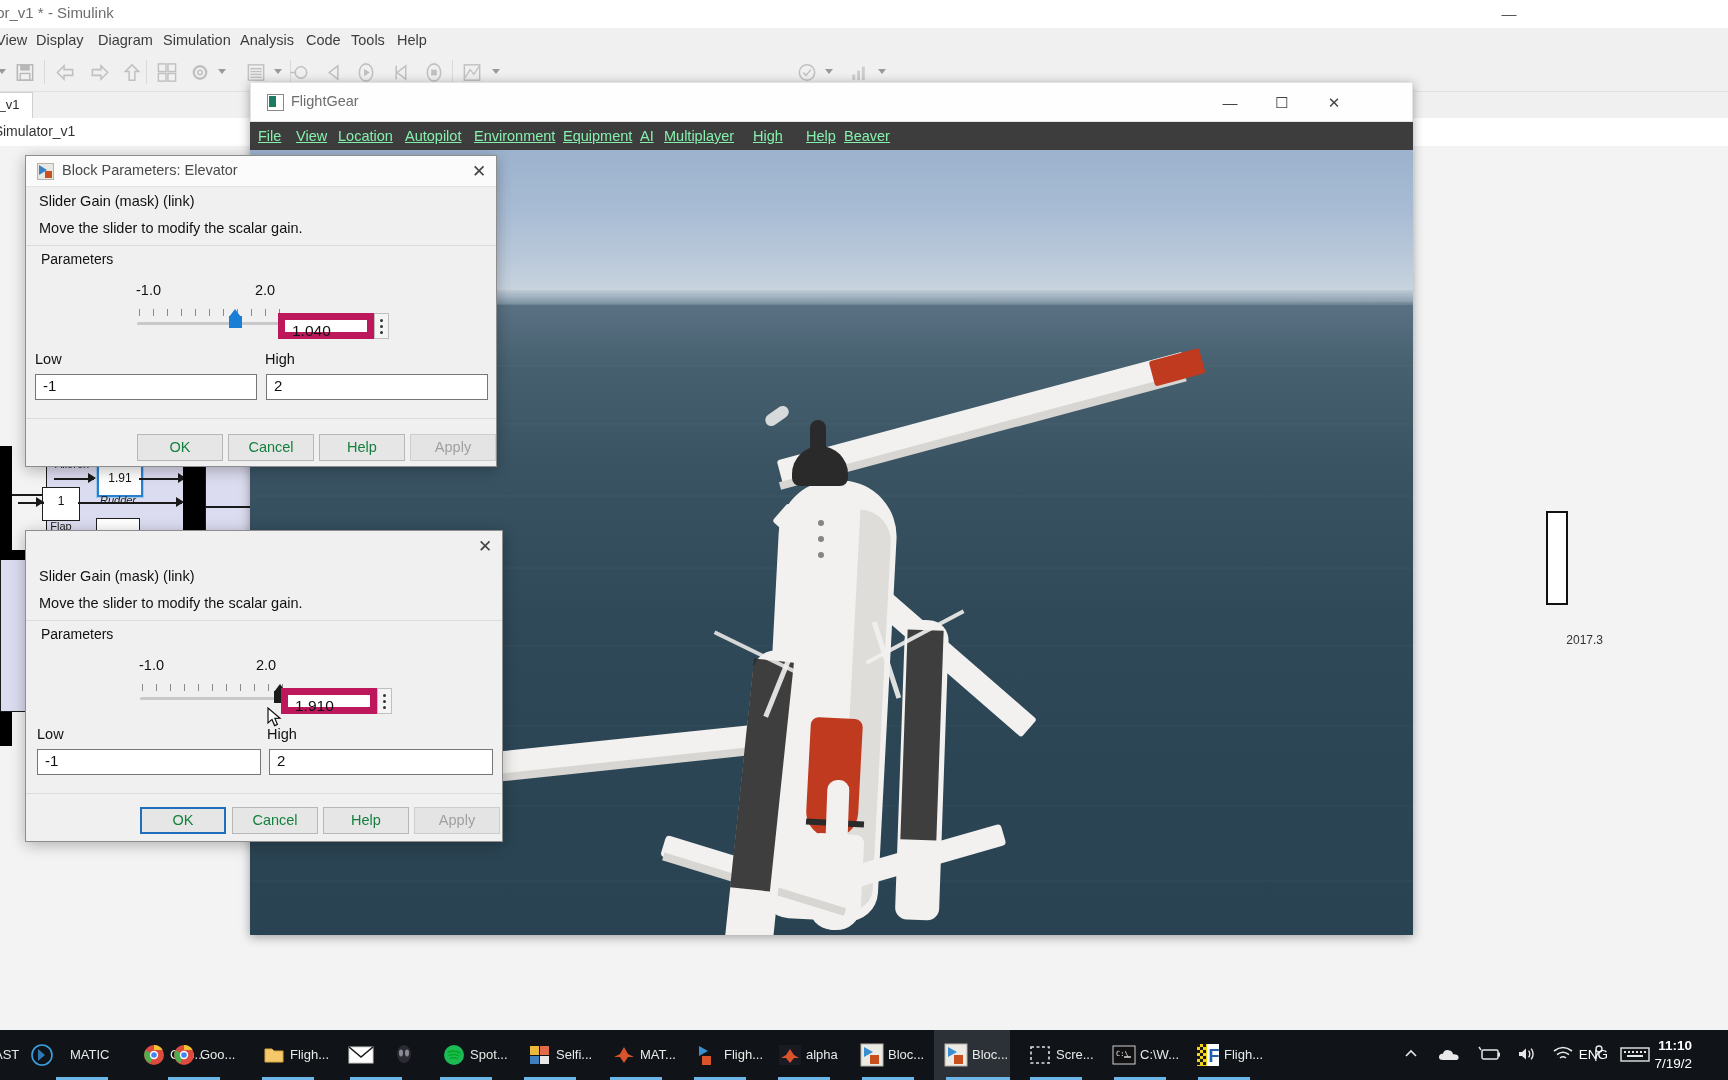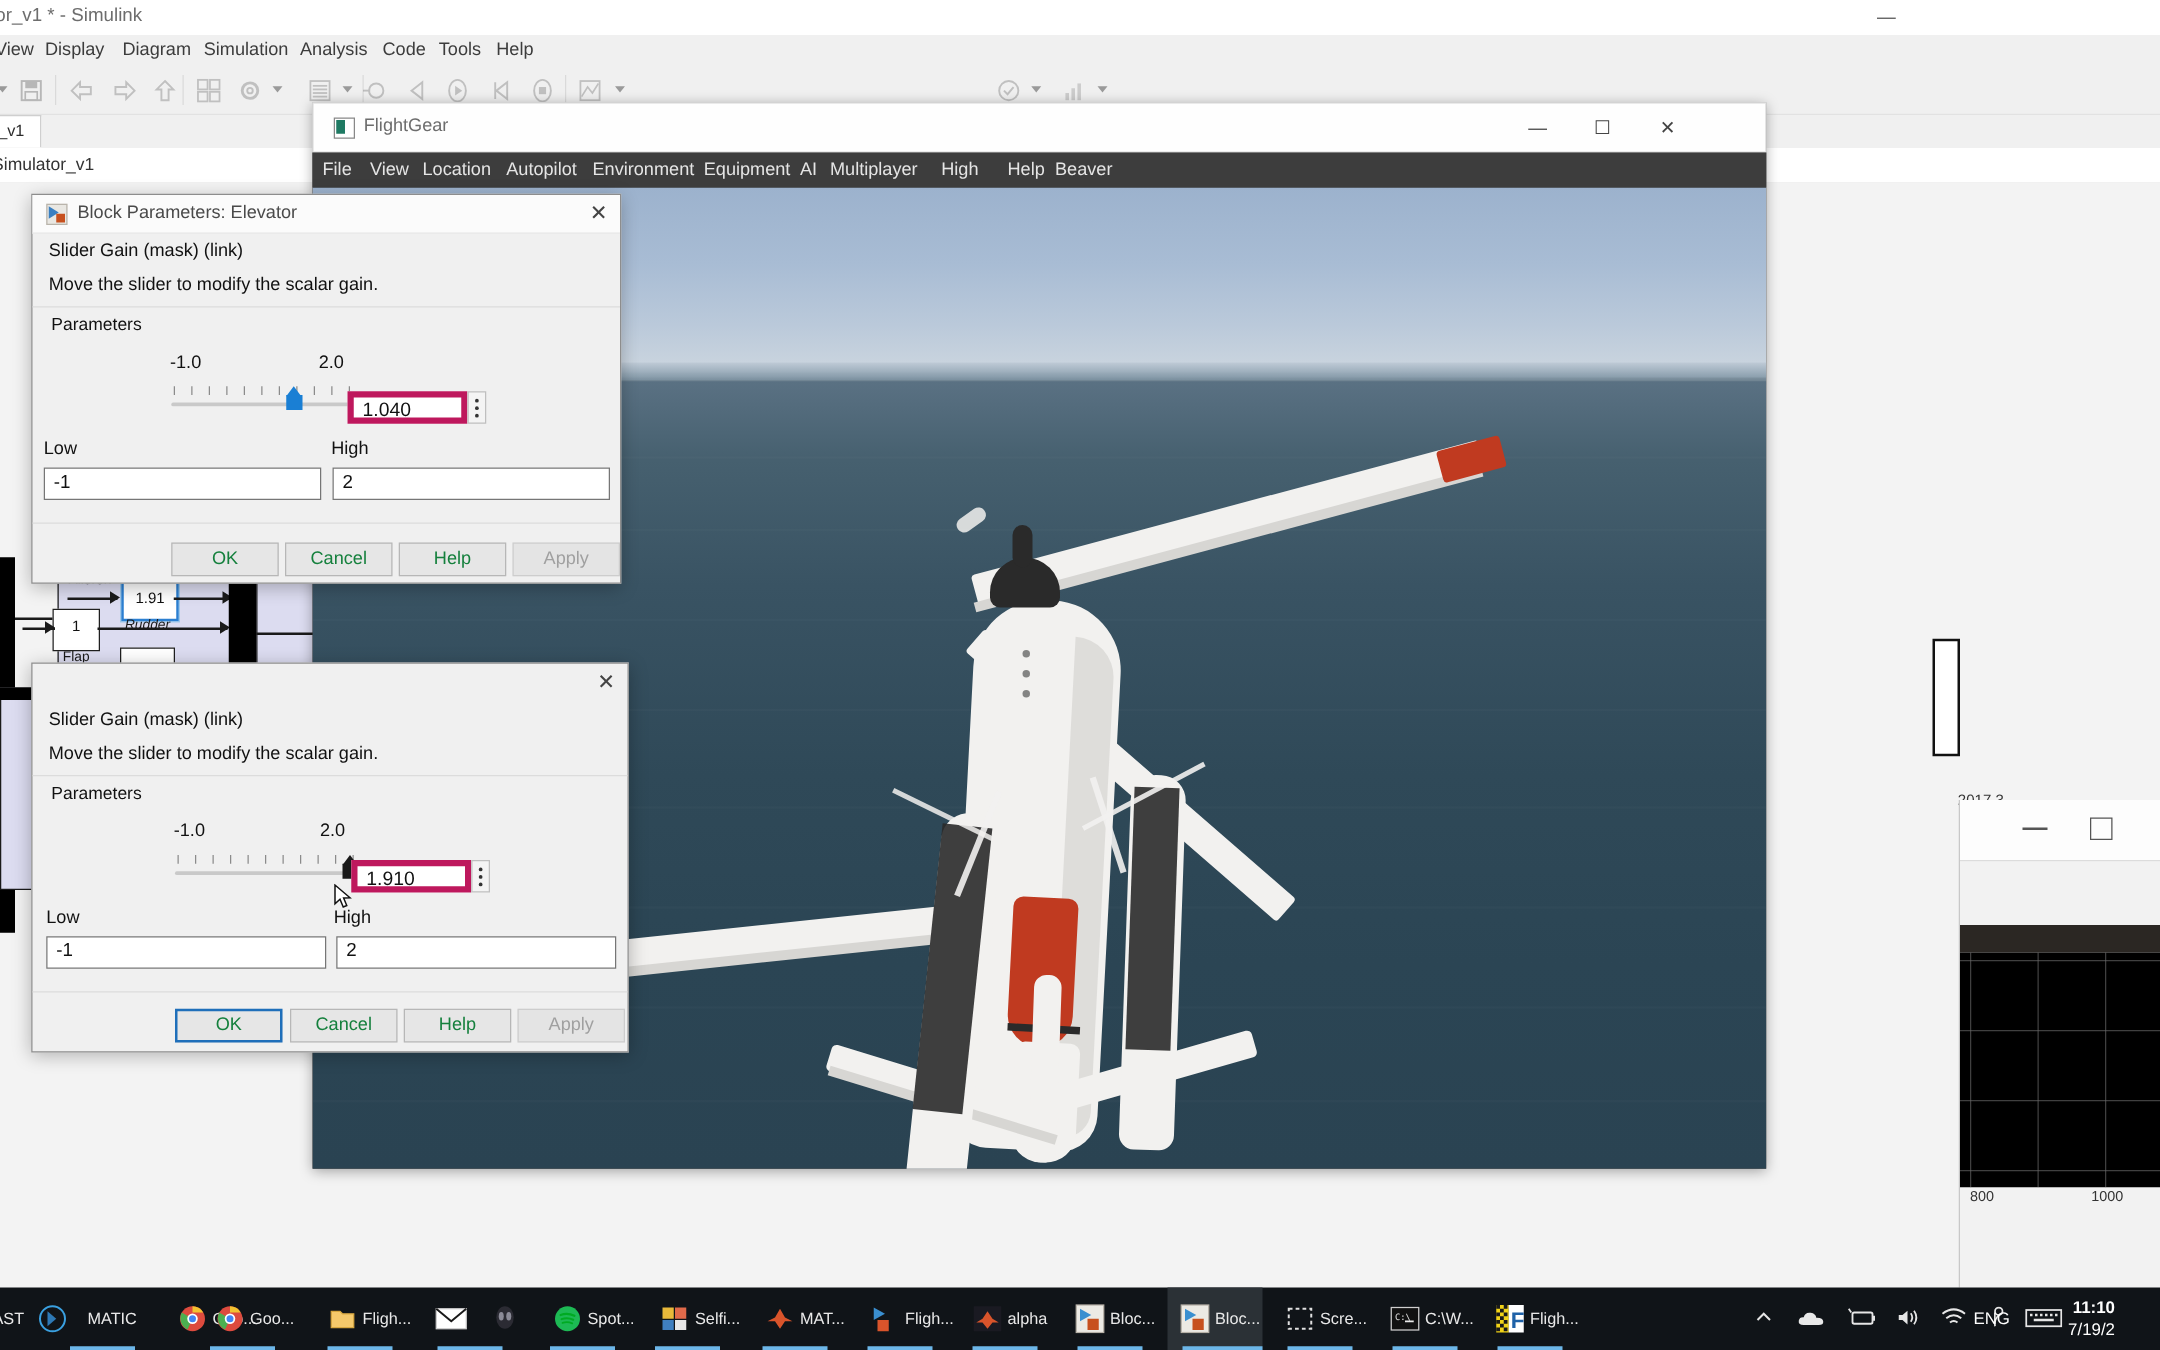--- a/index.html
+++ b/index.html
@@ -61,21 +61,21 @@
   #sl-badge-txt{right:125px;top:487px;font-size:12px;color:#333;}
 
   
   #fg-window{left:250px;top:82px;width:1163px;height:853px;background:#3a3a3a;box-shadow:0 2px 10px rgba(0,0,0,.35);}
   #fg-titlebar{left:0;top:0;width:1163px;height:40px;background:#fefefe;border:1px solid #e4e4e4;box-sizing:border-box;}
   #fg-app-icon{left:16px;top:11px;width:15px;height:15px;background:#fff;border:1px solid #888;}
   #fg-app-icon i{position:absolute;left:1px;top:1px;width:7px;height:11px;background:#1f7a63;display:block;}
   #fg-title{left:40px;top:10px;font-size:14.5px;color:#6d6d6d;}
   .fg-wbtn{position:absolute;top:0;width:52px;height:40px;color:#444;font-size:15px;text-align:center;line-height:40px;}
   #fg-menubar{left:0;top:40px;width:1163px;height:28px;background:#3d3d3d;}
-  #fg-menubar .fmi{position:absolute;top:0;line-height:28px;font-size:14.5px;color:#e5e5e5;white-space:nowrap;}
+  #fg-menubar .fmi{position:absolute;top:0;line-height:28px;font-size:14.5px;color:#86efac;white-space:nowrap;text-decoration:underline;}
   #fg-viewport{left:0;top:68px;width:1163px;height:785px;overflow:hidden;}
 
   
   #sky{position:absolute;left:0;top:0;width:1163px;height:152px;
        background:linear-gradient(to bottom,#9cb2cd 0%,#a8bcd4 40%,#bac9da 72%,#c8d3de 92%,#b9c4cf 100%);}
   #haze{position:absolute;left:0;top:140px;width:1163px;height:18px;
        background:linear-gradient(to bottom,rgba(190,202,214,1),rgba(100,126,143,.85));}
   #sea{position:absolute;left:0;top:155px;width:1163px;height:630px;
        background:linear-gradient(to bottom,#5a7183 0%,#46606f 10%,#395363 26%,#2f4958 50%,#2b4554 74%,#2a4352 100%);}
   .seatex{position:absolute;left:0;width:1163px;height:2px;background:rgba(255,255,255,.018);}
@@ -101,21 +101,21 @@
   .dlg-sub2{position:absolute;font-size:14.5px;color:#111;}
   .dlg-rule{position:absolute;height:1px;background:#dcdcdc;}
   .grp-lbl{position:absolute;font-size:14px;color:#111;background:#f0f0f0;padding:0 6px;}
   .sl-min,.sl-max{position:absolute;font-size:14.5px;color:#111;}
   .sl-ticks{position:absolute;height:7px;}
   .sl-ticks i{position:absolute;top:0;width:1px;height:7px;background:#8b8b8b;display:block;}
   .sl-track{position:absolute;height:3px;background:#c9c9c9;border-radius:2px;}
   .sl-thumb{position:absolute;width:13px;height:20px;}
   .sl-thumb .top{position:absolute;left:0;top:0;width:13px;height:12px;}
   .sl-thumb .pt{position:absolute;left:0;top:-7px;width:0;height:0;border-left:6.5px solid transparent;border-right:6.5px solid transparent;border-bottom:8px solid currentColor;}
-  .num-box{position:absolute;background:#fff;border:5px solid #be185d;font-size:15.5px;color:#111;padding:2px 0 0 7px;box-sizing:border-box;}
+  .num-box{position:absolute;background:#fff;border:7px solid #be185d;font-size:15.5px;color:#111;padding:2px 0 0 7px;box-sizing:border-box;}
   .spin{position:absolute;background:#f4f4f4;border:1px solid #bfbfbf;box-sizing:border-box;}
   .spin i{position:absolute;left:50%;margin-left:-1.5px;width:3px;height:3px;background:#333;display:block;border-radius:50%;}
   .fld-lbl{position:absolute;font-size:14.5px;color:#111;}
   .txt-box{position:absolute;background:#fff;border:1px solid #767676;font-size:15px;color:#111;padding:2px 0 0 7px;box-sizing:border-box;}
   .dlg-btn{position:absolute;height:27px;background:#e6e6e6;border:1px solid #b7b7b7;font-size:14.5px;color:#15803d;text-align:center;line-height:25px;box-sizing:border-box;}
   .dlg-btn.focus{border:2px solid #1f6fba;line-height:23px;}
   .dlg-btn.disabled{color:#a0a0a0;background:#e4e4e4;border-color:#cdcdcd;}
   .cursor{position:absolute;width:0;height:0;}
 
   
@@ -304,39 +304,20 @@
       <div class="wire" style="left:205px;top:60px;width:48px;height:1.5px;"></div>
       <div class="wire" style="left:251px;top:18px;width:1.5px;height:44px;"></div>
       <div class="subsys" style="left:0px;top:104px;width:250px;height:160px;"></div>
       <div class="blackbar" style="left:0px;top:104px;width:250px;height:10px;"></div>
     </div>
 
     <div class="abs" id="sl-badge"></div>
     <div class="abs" id="sl-badge-txt">2017.3</div>
   </div>
 
-  <div class="abs" id="scope-frag">
-    <div class="abs" id="scope-title"></div>
-    <div class="abs" id="scope-min"></div>
-    <div class="abs" id="scope-max"></div>
-    <div class="abs" id="scope-menu"></div>
-    <div class="abs" id="scope-plot">
-      <div class="gl" style="left:8px;top:0;width:1px;height:188px;"></div>
-      <div class="gl" style="left:62px;top:0;width:1px;height:188px;"></div>
-      <div class="gl" style="left:116px;top:0;width:1px;height:188px;"></div>
-      <div class="gl" style="left:0;top:6px;width:160px;height:1px;"></div>
-      <div class="gl" style="left:0;top:62px;width:160px;height:1px;"></div>
-      <div class="gl" style="left:0;top:118px;width:160px;height:1px;"></div>
-      <div class="gl" style="left:0;top:174px;width:160px;height:1px;"></div>
-    </div>
-    <div class="abs" id="scope-xaxis">
-      <div class="xt" style="left:8px">800</div>
-      <div class="xt" style="left:105px">1000</div>
-    </div>
-  </div>
 </div>
 
 <div class="abs" id="fg-window">
 
   <div class="abs" id="fg-titlebar">
     <div class="abs" id="fg-app-icon">
         <i></i>
       </div>
     <div class="abs" id="fg-title">FlightGear</div>
     <div class="fg-wbtn" style="right:156px">—</div>

